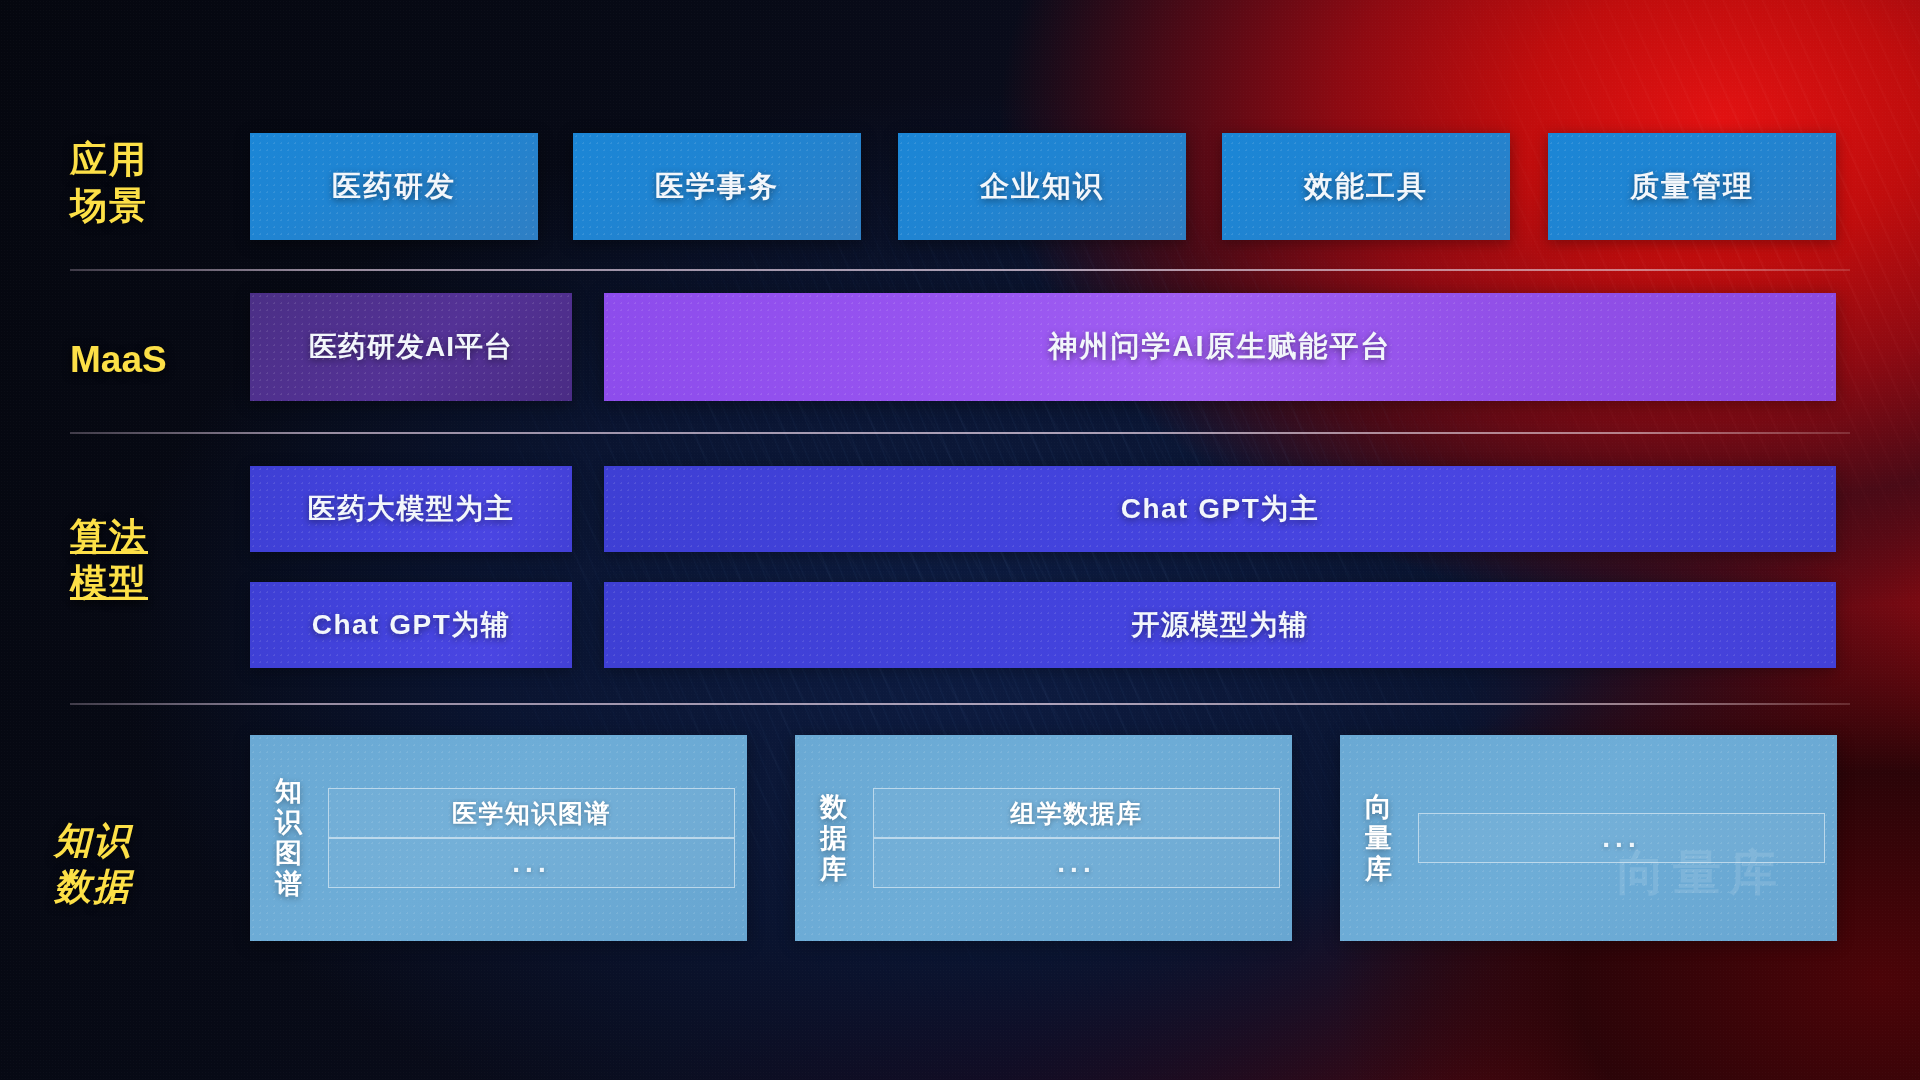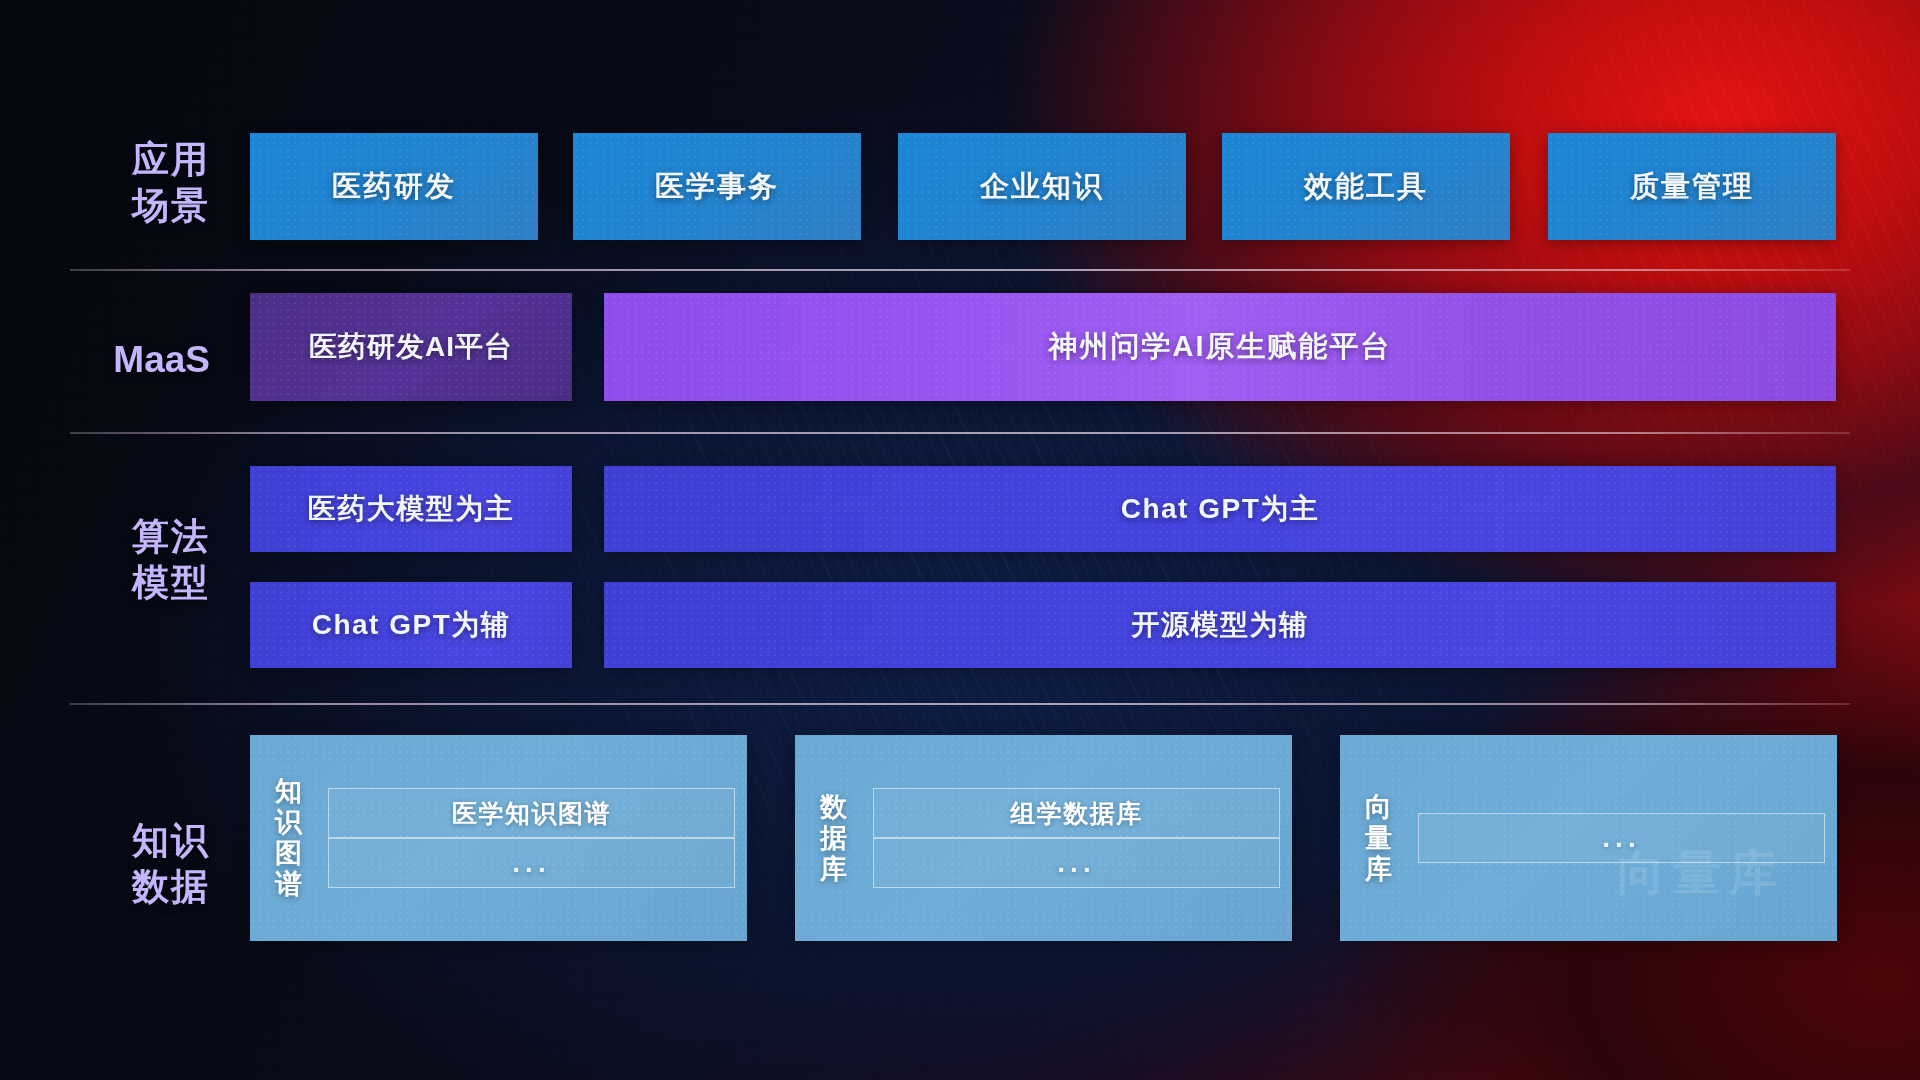--- a/index.html
+++ b/index.html
@@ -38,25 +38,25 @@
     background-size:3px 3px;
     opacity:.55;
   }
 
   
   .stage { position:absolute; inset:0; }
 
   
   .row-label {
     position:absolute;
-    color:#c4b5fd;
+    color:#fde047;
     font-weight:700;
     font-size:37px;
     line-height:46px;
-    text-align:right;
+    text-align:left;
     letter-spacing:2px;
     text-shadow:0 2px 10px rgba(0,0,0,.75);
     white-space:pre-line;
   }
 
   
   .sep {
     position:absolute;
     left:70px; width:1780px; height:2px;
     background:linear-gradient(90deg, rgba(198,178,200,.30) 0%, rgba(208,190,212,.72) 14%, rgba(214,196,216,.80) 55%, rgba(226,200,210,.62) 88%, rgba(220,180,180,.22) 100%);
@@ -191,21 +191,21 @@
     <div class="dots-ov"></div>
     <span>医药研发AI平台</span>
   </div>
   <div class="card maas-right" style="left:604px; top:293px; width:1232px;">
     <div class="dots-ov"></div>
     <span>神州问学AI原生赋能平台</span>
   </div>
 
   <div class="sep" style="top:432px;"></div>
 
-  <div class="row-label" style="left:70px; top:514px; width:140px;">算法
+  <div class="row-label" style="left:70px; top:514px; width:140px;text-decoration:underline;">算法
 模型</div>
 
   <div class="card alg-card" style="left:250px; top:466px; width:322px;">
     <div class="dots-ov"></div>
     <span>医药大模型为主</span>
   </div>
   <div class="card alg-card" style="left:604px; top:466px; width:1232px;">
     <div class="dots-ov"></div>
     <span>Chat GPT为主</span>
   </div>
@@ -214,21 +214,21 @@
     <div class="dots-ov"></div>
     <span>Chat GPT为辅</span>
   </div>
   <div class="card alg-card" style="left:604px; top:582px; width:1232px;">
     <div class="dots-ov"></div>
     <span>开源模型为辅</span>
   </div>
 
   <div class="sep" style="top:703px;"></div>
 
-  <div class="row-label" style="left:70px; top:818px; width:140px;">知识
+  <div class="row-label" style="left:54px; top:818px; width:140px;font-style:italic;">知识
 数据</div>
 
   <div class="kgroup" style="left:250px; top:735px; width:497px;">
     <div class="dots-ov"></div>
     <div class="kgroup-label">知
 识
 图
 谱</div>
     <div class="kgroup-items">
       <div class="kitem">医学知识图谱</div>

